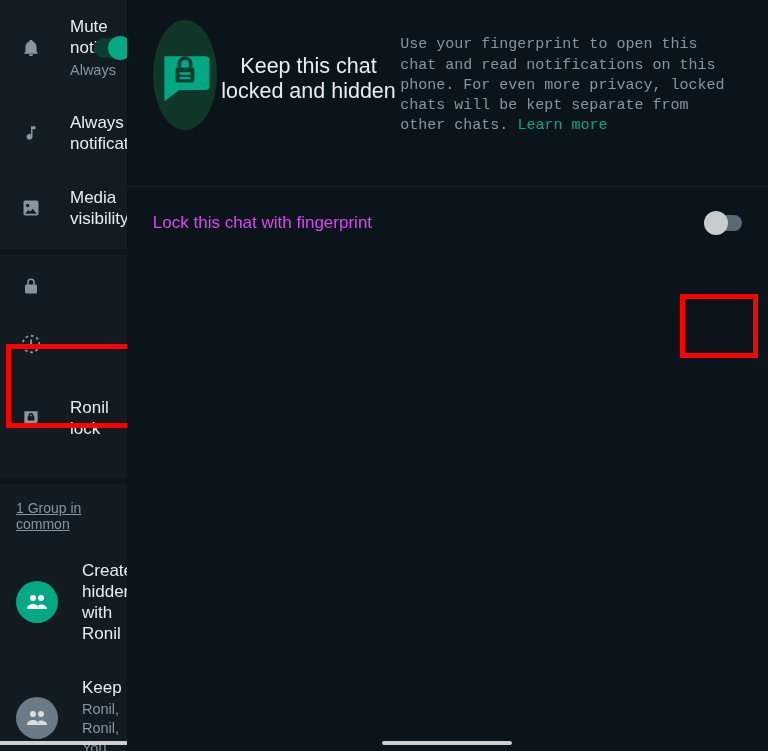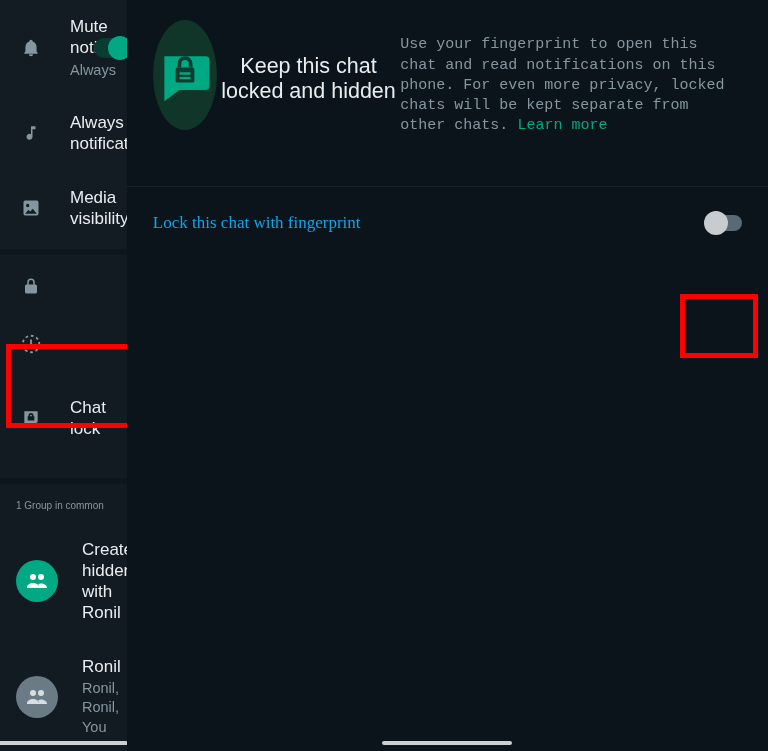--- a/index.html
+++ b/index.html
@@ -55,22 +55,23 @@
     background:#0a3d32;
     position:relative; flex:0 0 36px; margin-right:6px;
   }
   .toggle-on::after{
     content:""; position:absolute; right:-2px; top:-2px;
     width:24px; height:24px; border-radius:50%;
     background:#00a884;
   }
 
   .group-label {
-    font-size:10px; color:#8696a0;
+    font-size:14px; color:#8696a0;
     padding: 16px 16px 12px 16px;
+    text-decoration: underline;
   }
   .avatar-green {
     width:42px; height:42px; border-radius:50%;
     background:#00a884; display:flex; align-items:center; justify-content:center;
     color:#fff; flex:0 0 42px;
   }
   .avatar-grey {
     width:42px; height:42px; border-radius:50%;
     background:#6b7b85; display:flex; align-items:center; justify-content:center;
     color:#cfd8dd; flex:0 0 42px;
@@ -110,21 +111,21 @@
     font-family:Liberation Mono, monospace;
   }
   .hero-sub a { color:#00a884; text-decoration:none; }
 
   .right-item {
     display:flex; align-items:center; justify-content:space-between;
     padding: 26px 26px;
     border-top:1px solid rgba(134,150,160,0.12);
     margin-top:16px;
   }
-  .right-item .lbl { font-size:17px; color:#0ea5e9;font-family:Liberation Serif, serif; }
+  .right-item .lbl { font-size:17px; color:#d946ef; }
 
   .toggle-off {
     width:36px; height:16px; border-radius:16px;
     background:#5a6a74; position:relative; flex:0 0 36px;
   }
   .toggle-off::after{
     content:""; position:absolute; left:-2px; top:-4px;
     width:24px; height:24px; border-radius:50%;
     background:#c8ccce;
   }
@@ -205,21 +206,21 @@
         </div>
       </div>
 
       <div class="row" style="padding-top:38px; padding-bottom:38px;">
         <div class="icon-slot">
           <svg width="20" height="22" viewBox="0 0 24 24" fill="#8696a0">
               <path d="M4 4h16v12a2 2 0 0 1-2 2H9l-5 4V4Zm8 2a3 3 0 0 0-3 3v1H8v5h8v-5h-1V9a3 3 0 0 0-3-3Zm-1 4V9a1 1 0 0 1 2 0v1h-2Z"></path>
             </svg>
         </div>
         <div class="text-col">
-          <div class="t1">Chat lock</div>
+          <div class="t1">Ronil lock</div>
         </div>
       </div>
 
     </div>
 
     <div class="sep-dark"></div>
 
     <div class="group-label">1 Group in common</div>
 
     <div class="row">
@@ -233,21 +234,21 @@
       </div>
     </div>
 
     <div class="row" style="padding-bottom:20px;">
       <div class="avatar-grey">
         <svg width="24" height="24" viewBox="0 0 24 24" fill="#d7dde1">
             <path d="M8 11a3 3 0 1 0 0-6 3 3 0 0 0 0 6Zm8 0a3 3 0 1 0 0-6 3 3 0 0 0 0 6ZM2 19v-1c0-2.2 3.1-4 6-4s6 1.8 6 4v1H2Zm12 0v-1c0-1 .0-1.9-1-2.7 1-.5 2-.8 3-.8 2.9 0 6 1.8 6 4v.5H14Z"></path>
           </svg>
       </div>
       <div class="text-col">
-        <div class="t1">Ronil</div>
+        <div class="t1">Keep</div>
         <div class="t2">Ronil, Ronil, You</div>
       </div>
     </div>
 
     <div class="nav-bar-left"></div>
 
     <div class="hl-box" style="left:6px; top:344px; width:376px; height:84px;"></div>
   </div>
 
   <div class="right-pane">

